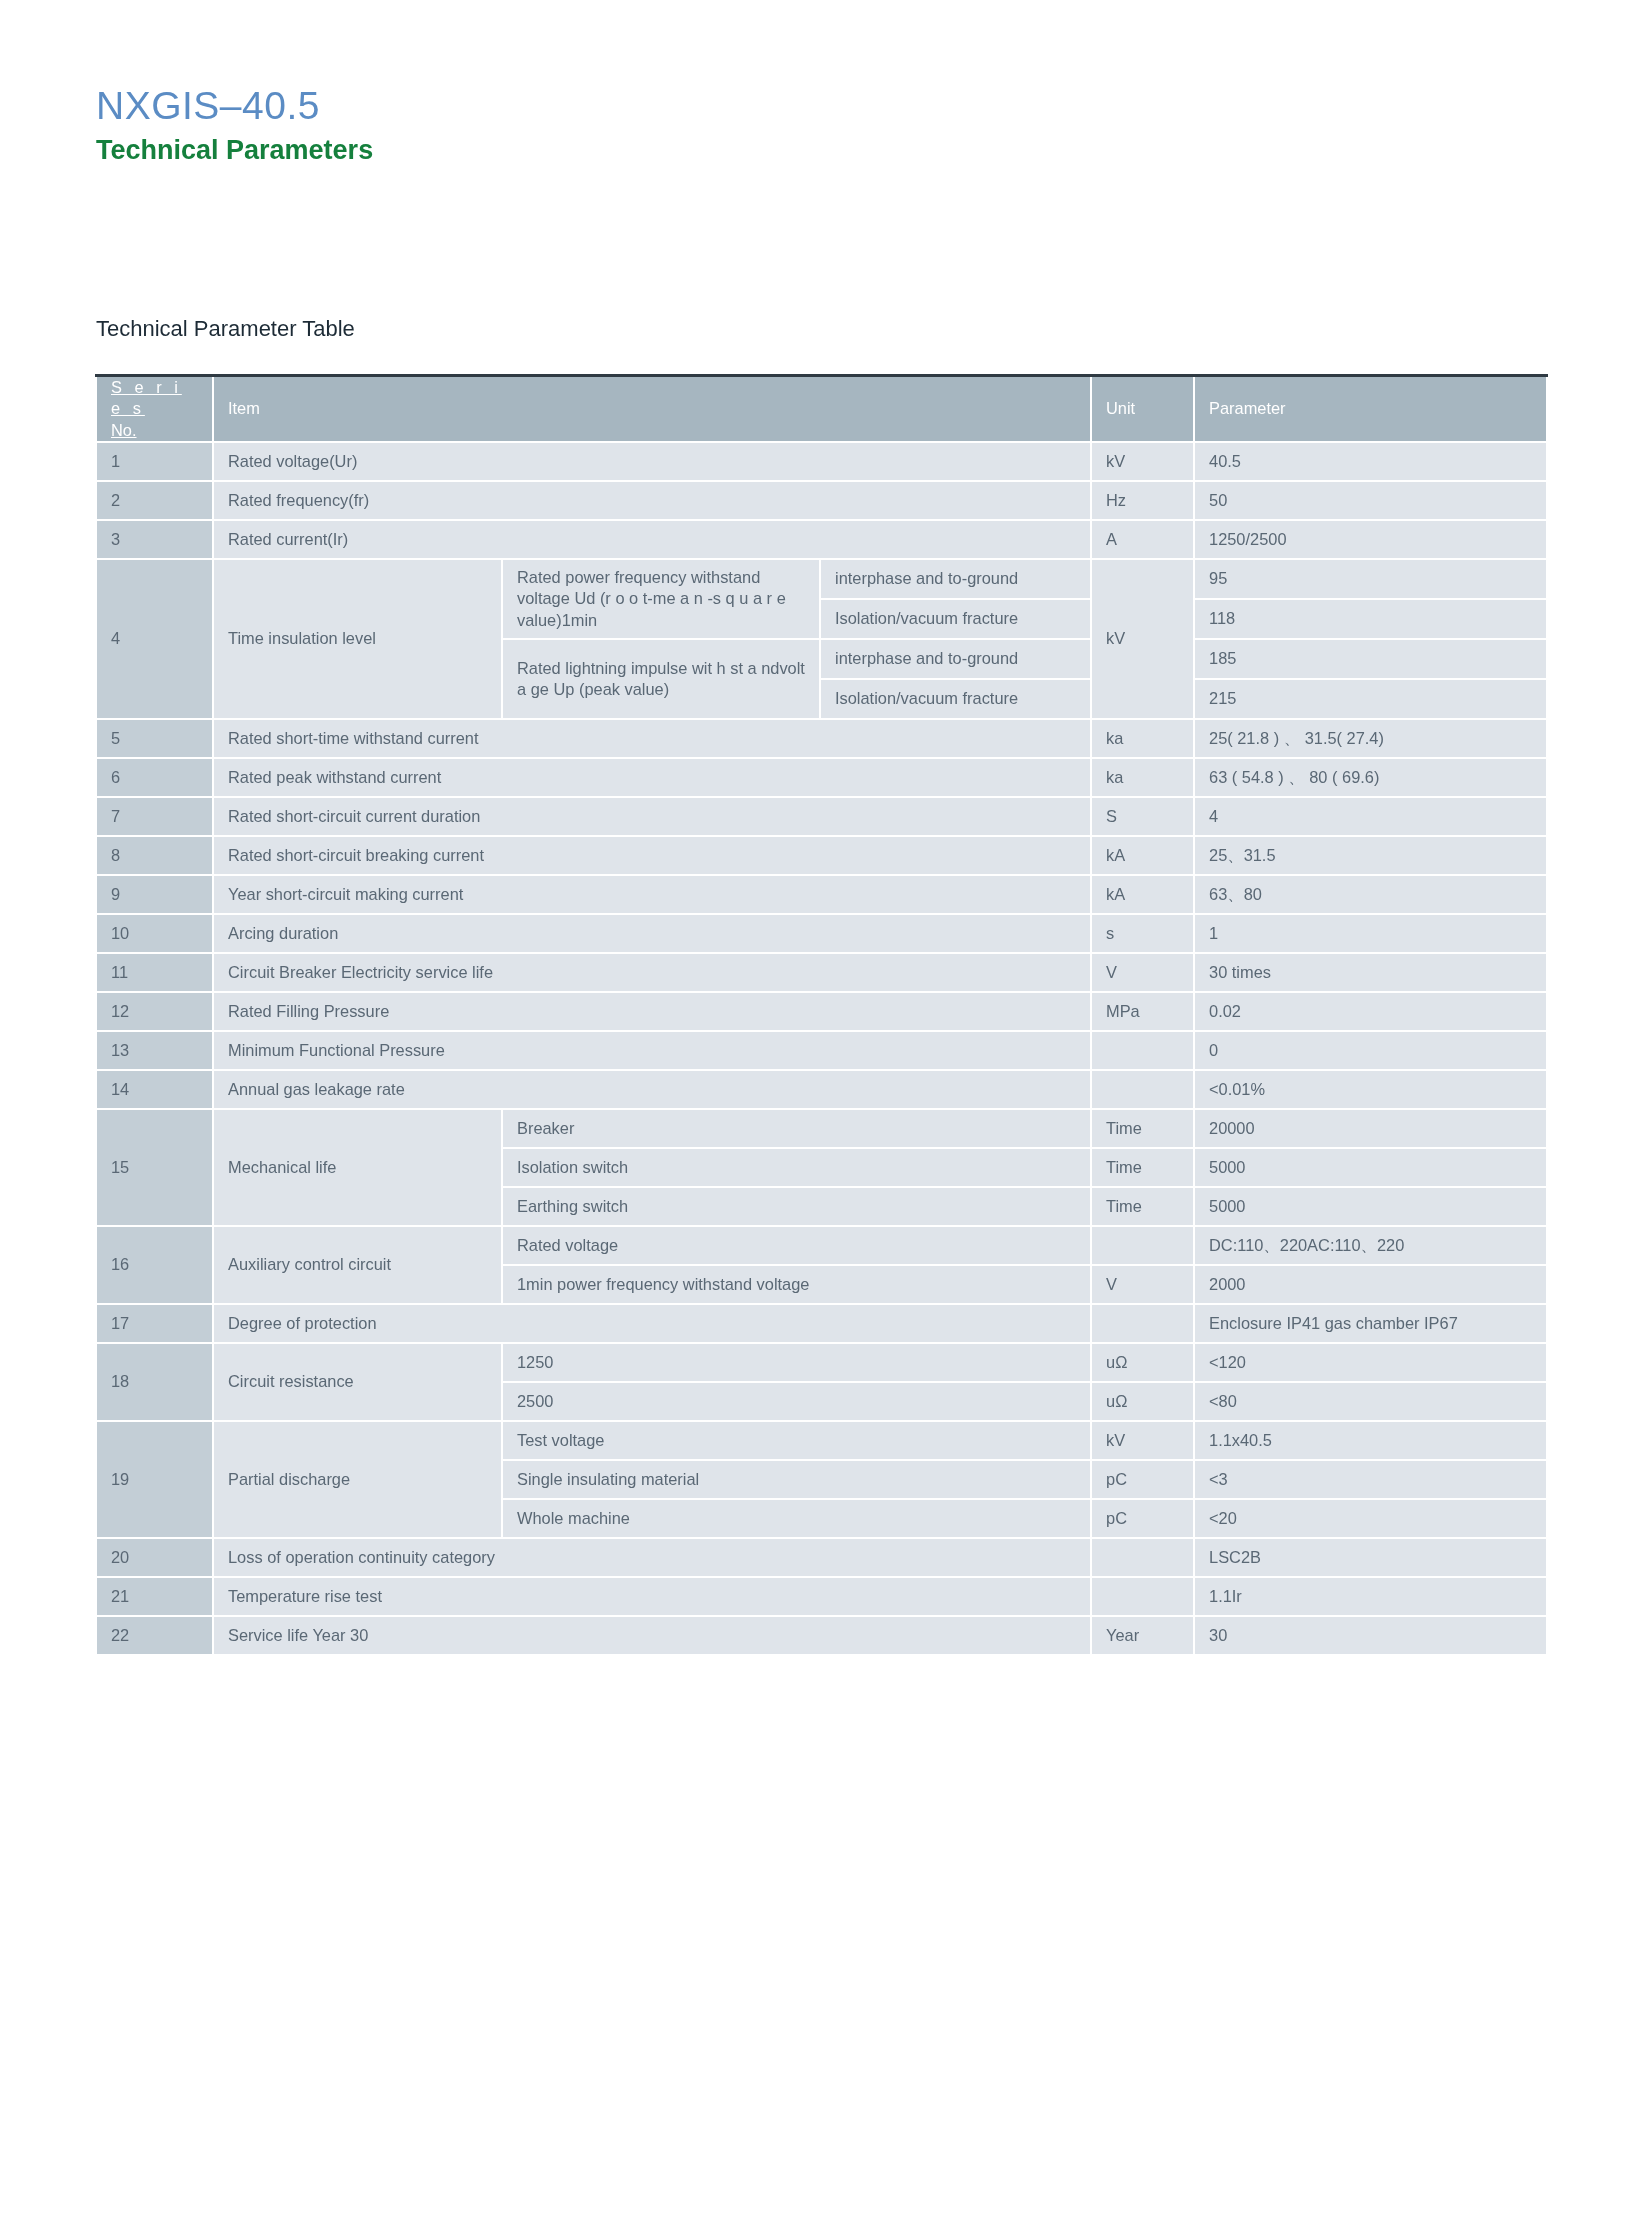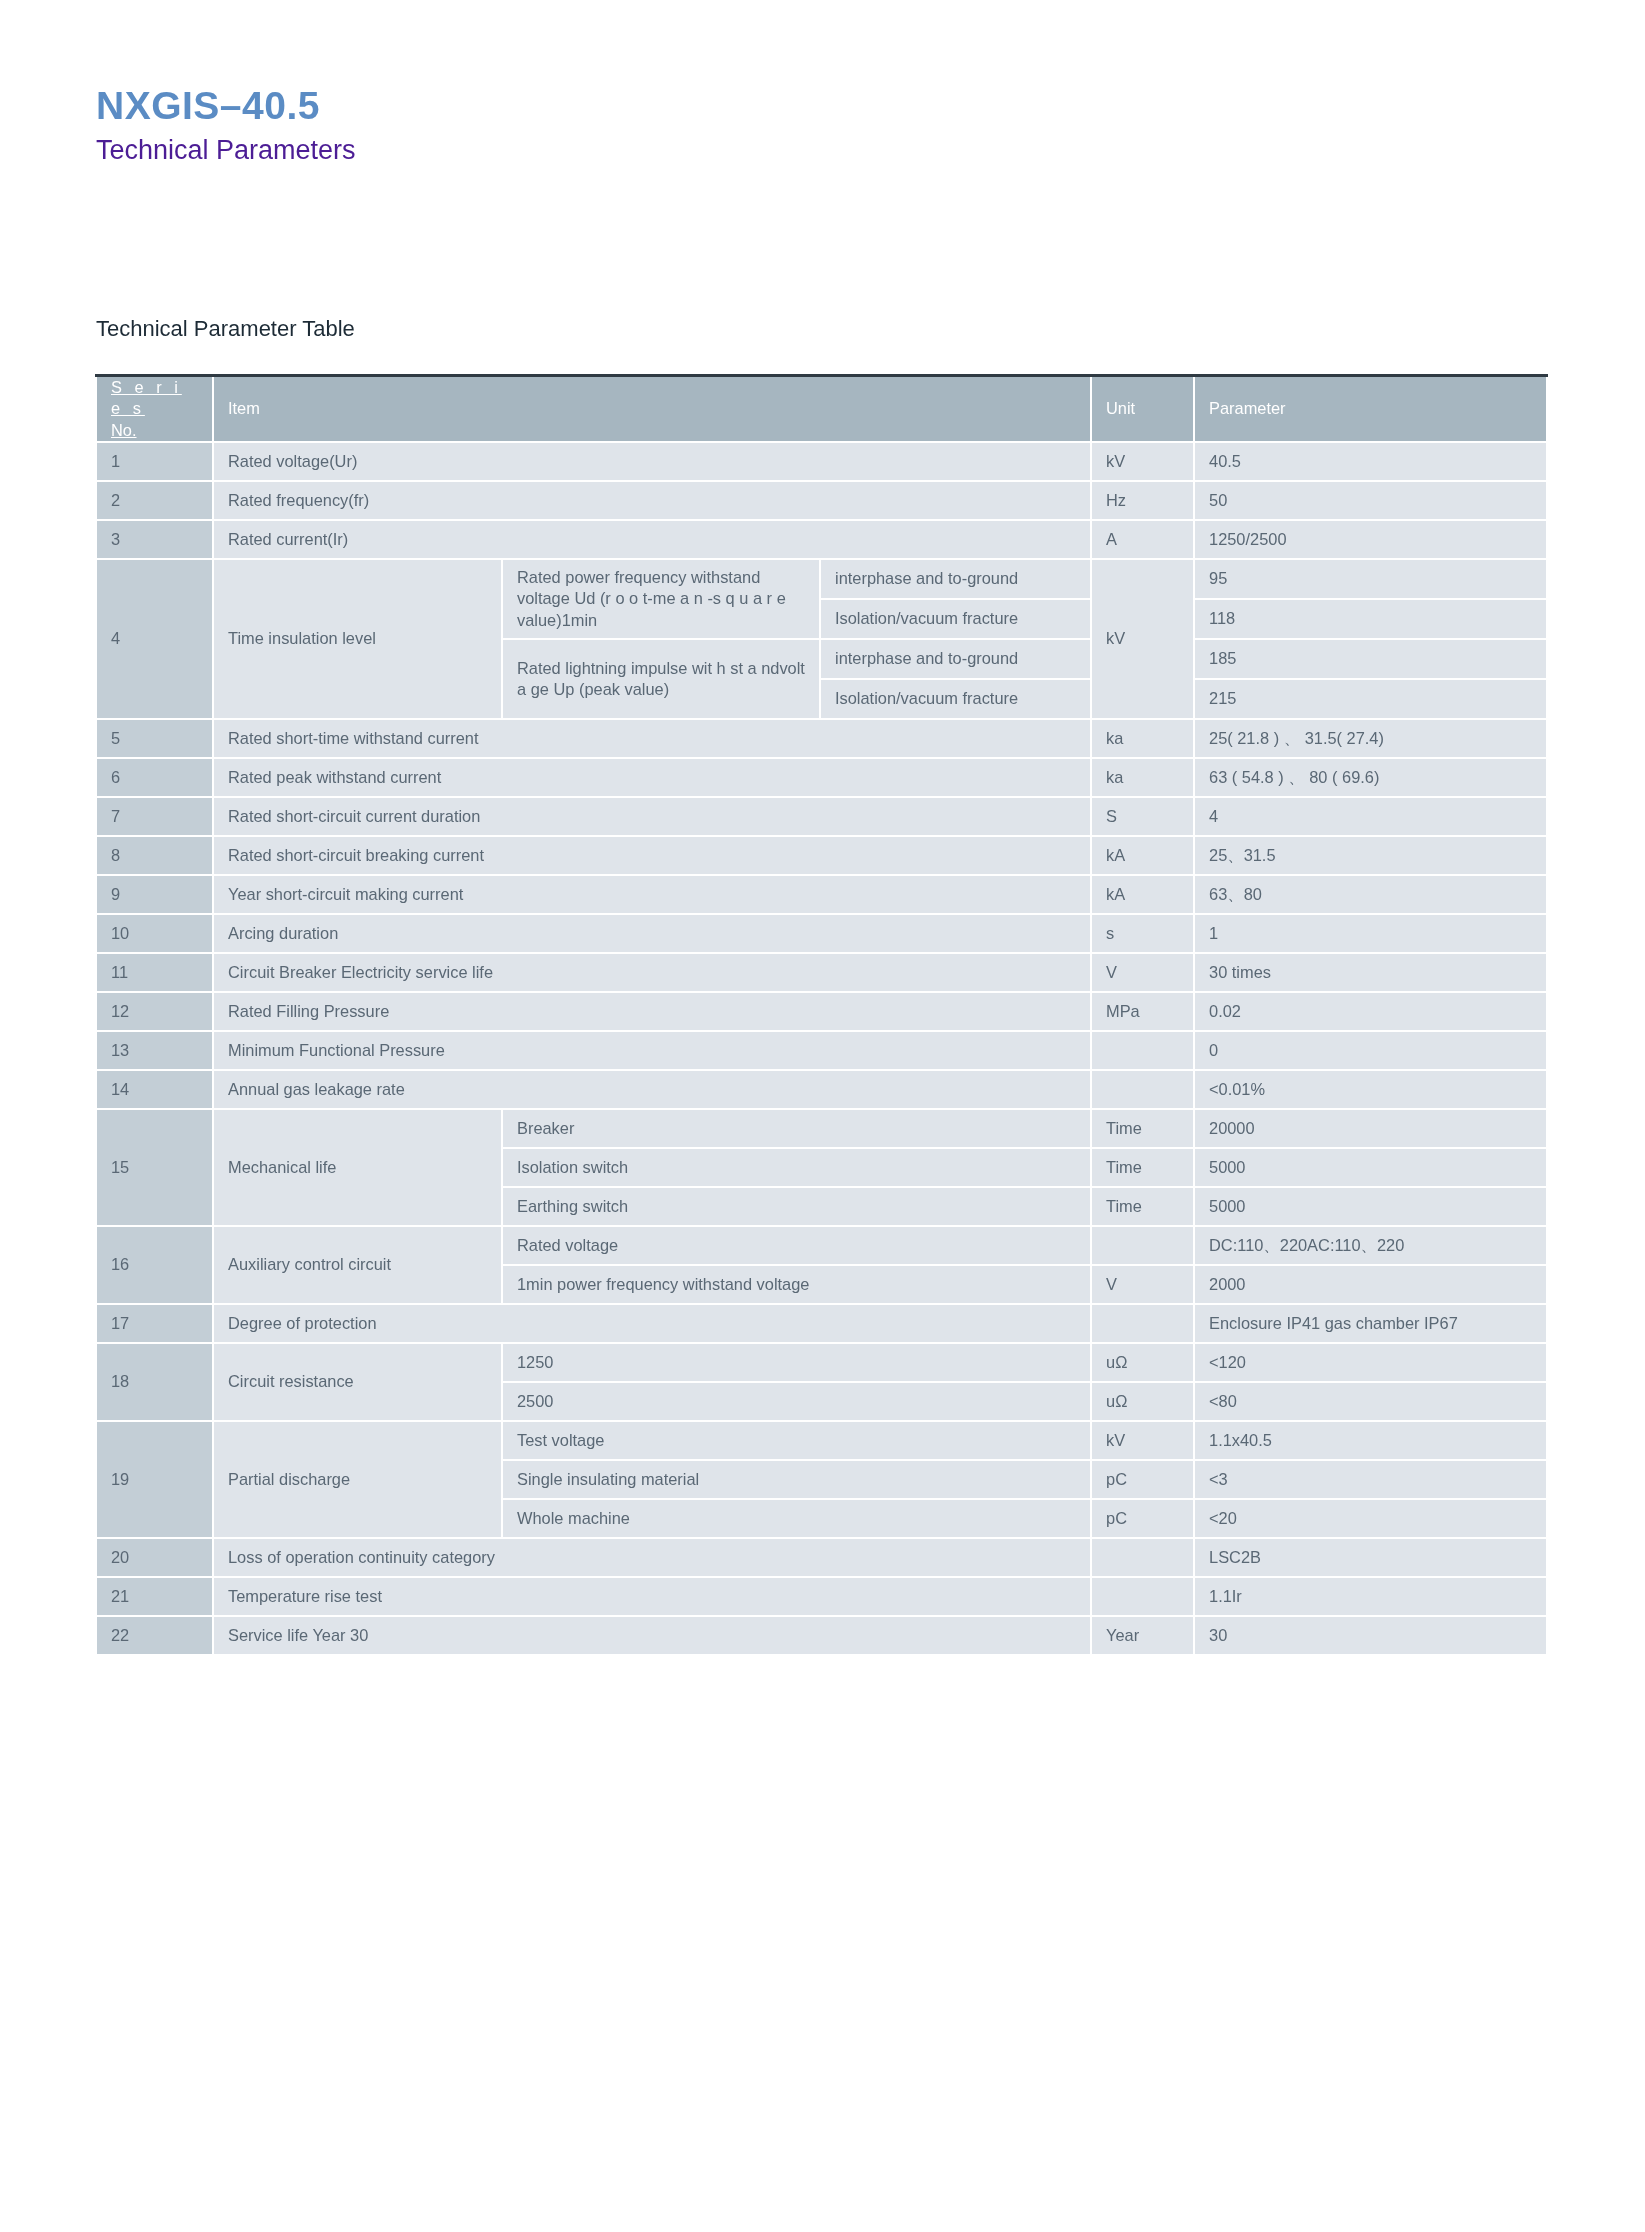--- a/index.html
+++ b/index.html
@@ -23,30 +23,30 @@
   }
 
   
   .doc-header {
     position: absolute;
     left: 96px;
     top: 84px;
   }
   .doc-title {
     font-size: 39px;
-    font-weight: 700;
+    font-weight: 400;
     letter-spacing: 0.5px;
     color: #5b8cc4;
     line-height: 1.12;
     white-space: nowrap;
   }
   .doc-subtitle {
     font-size: 27px;
-    font-weight: 400;
-    color: #4c1d95;
+    font-weight: 700;
+    color: #15803d;
     line-height: 1.35;
     margin-top: 4px;
     white-space: nowrap;
   }
 
   .section-title {
     position: absolute;
     left: 96px;
     top: 316px;
     font-size: 22px;

